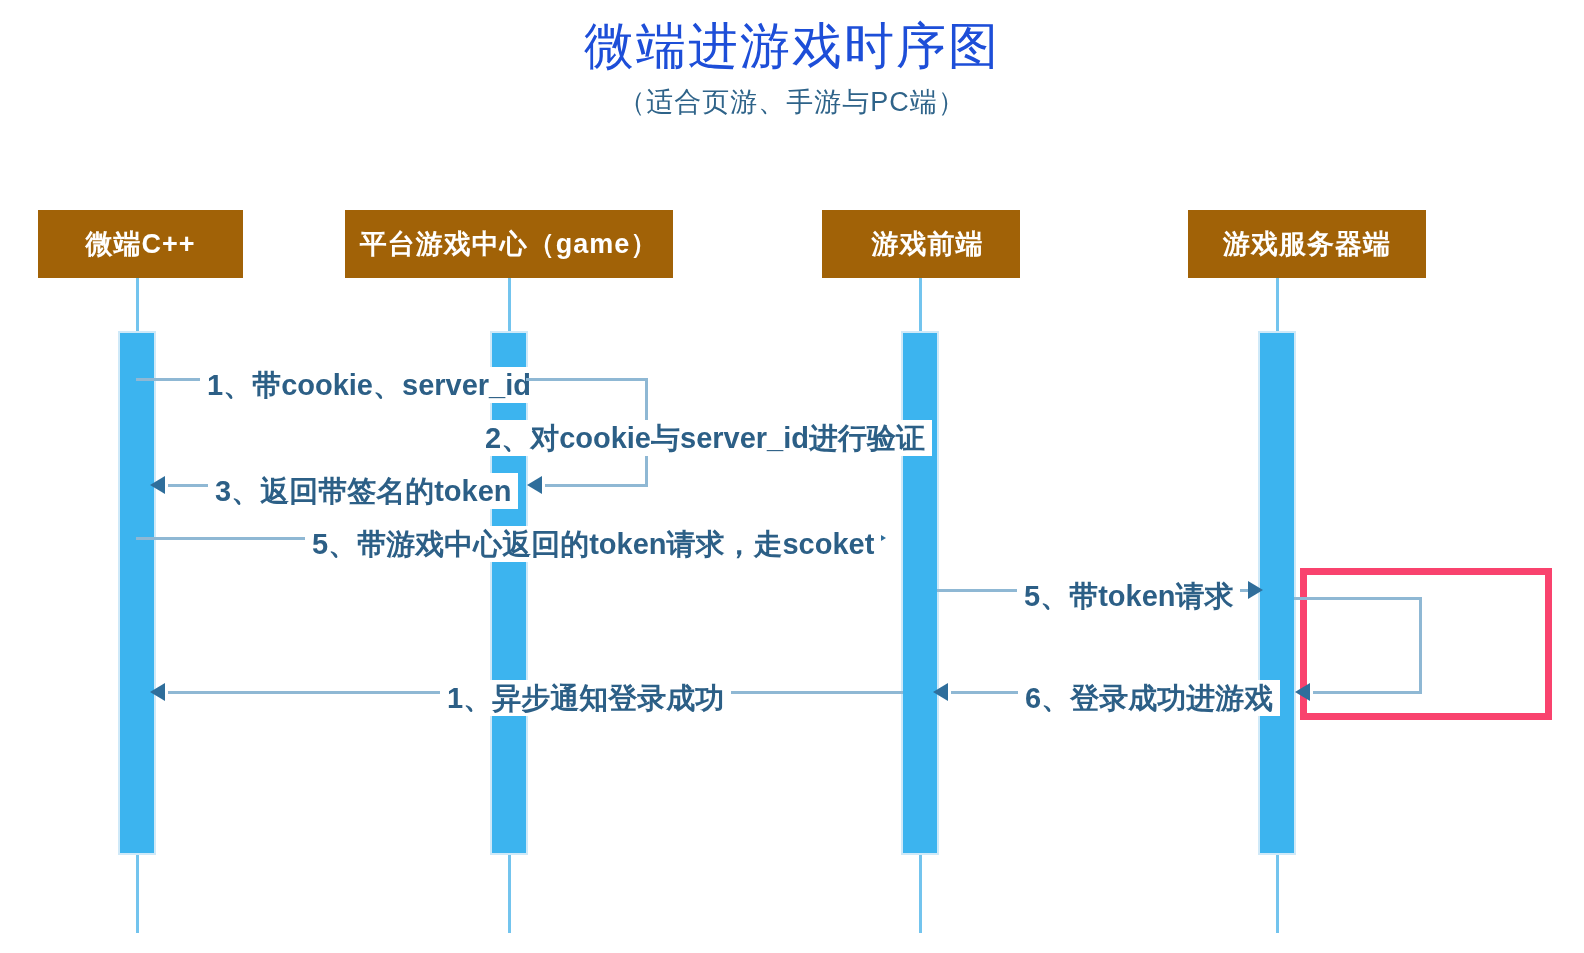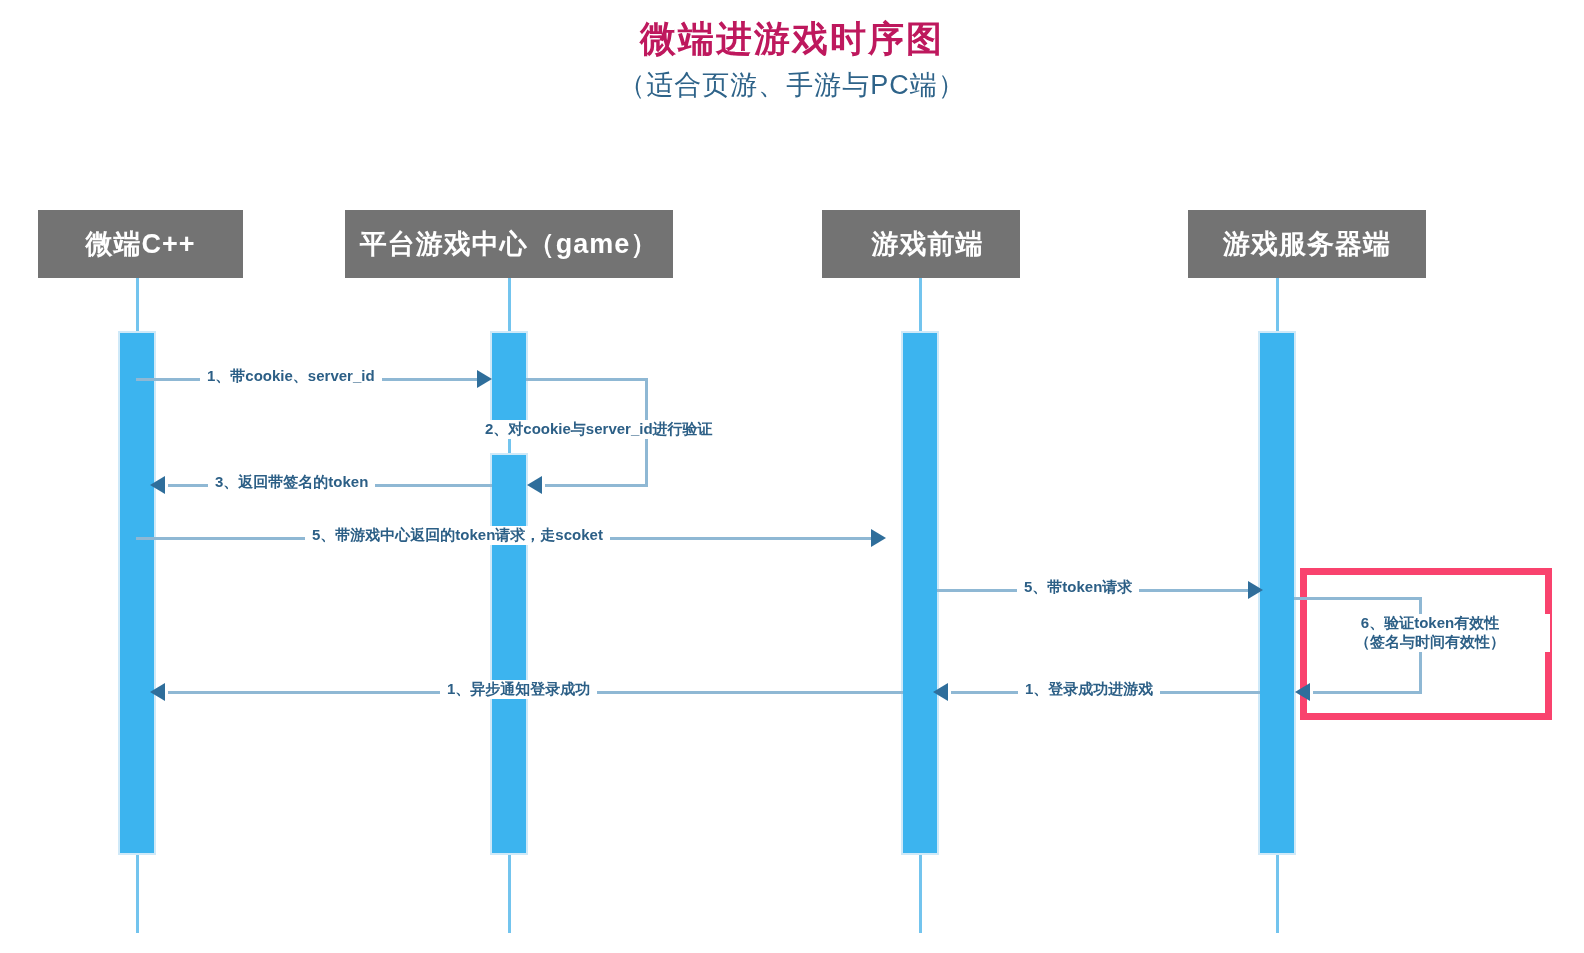--- a/index.html
+++ b/index.html
@@ -17,23 +17,23 @@
 
   
   #title-block {
     position: absolute;
     top: 18px;
     left: 0;
     width: 1584px;
     text-align: center;
   }
   #page-title {
-    font-size: 36px;
-    font-weight: bold;
-    color: #be185d;
+    font-size: 50px;
+    font-weight: normal;
+    color: #1d4ed8;
     letter-spacing: 2px;
     line-height: 1.15;
   }
   #page-subtitle {
     margin-top: 8px;
     font-size: 27px;
     font-weight: normal;
     color: #2E6389;
     letter-spacing: 1px;
   }
@@ -42,21 +42,21 @@
   #diagram {
     position: absolute;
     inset: 0;
     width: 1584px;
     height: 953px;
   }
 
   
   .participant-box {
     position: absolute;
-    background: #737373;
+    background: #a16207;
     color: #ffffff;
     display: flex;
     align-items: center;
     justify-content: center;
     font-size: 27px;
     font-weight: bold;
     letter-spacing: 1px;
     box-sizing: border-box;
     white-space: nowrap;
   }
@@ -94,21 +94,21 @@
   }
   .arrow-right {
     border-left: 15px solid #2F6E9B;
   }
   .arrow-left {
     border-right: 15px solid #2F6E9B;
   }
   .msg-label {
     position: absolute;
     color: #2C5F86;
-    font-size: 15px;
+    font-size: 29px;
     font-weight: bold;
     background: #ffffff;
     padding: 0 7px;
     white-space: nowrap;
     line-height: 1.25;
     text-align: center;
   }
   .msg-label.two-line {
     white-space: normal;
     padding: 0 4px;
@@ -181,26 +181,22 @@
   <div class="arrowhead arrow-right" style="left:1248px; top:581px;"></div>
   <div class="msg-label" style="left:1017px; top:578px;">5、带token请求</div>
 
   <div id="highlight-box" style="left:1300px; top:568px; width:252px; height:152px;"></div>
 
   <div class="msg-line" style="left:1294px; top:597px; width:128px;"></div>
   <div class="msg-vline" style="left:1419px; top:597px; height:96px;"></div>
   <div class="msg-line" style="left:1313px; top:691px; width:109px;"></div>
   <div class="arrowhead arrow-left" style="left:1295px; top:683px;"></div>
 
-  <div class="msg-label two-line" style="left:1310px; top:614px; width:232px;">
-    <div>6、验证token有效性</div>
-    <div>（签名与时间有效性）</div>
-  </div>
 
   <div class="msg-line" style="left:951px; top:691px; width:309px;"></div>
   <div class="arrowhead arrow-left" style="left:933px; top:683px;"></div>
-  <div class="msg-label" style="left:1018px; top:680px;">1、登录成功进游戏</div>
+  <div class="msg-label" style="left:1018px; top:680px;">6、登录成功进游戏</div>
 
   <div class="msg-line" style="left:168px; top:691px; width:735px;"></div>
   <div class="arrowhead arrow-left" style="left:150px; top:683px;"></div>
   <div class="msg-label" style="left:440px; top:680px;">1、异步通知登录成功</div>
 
 </div>
 
 </body></html>

